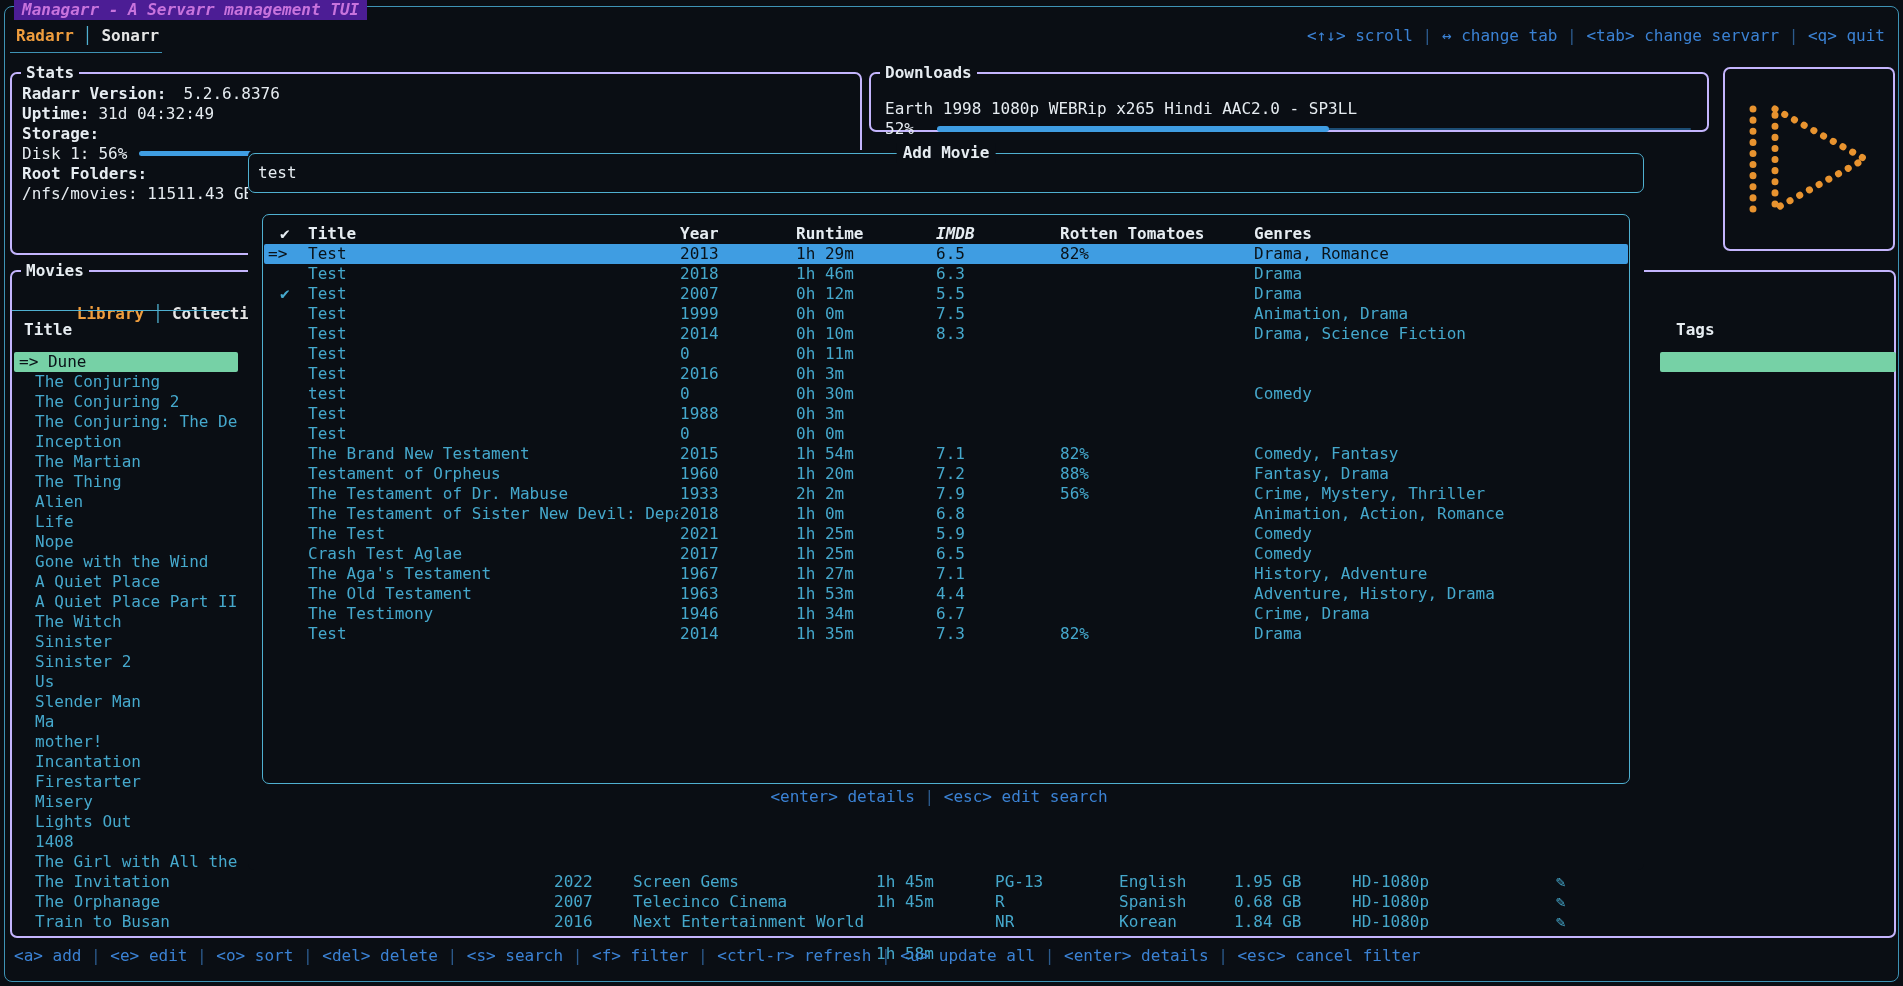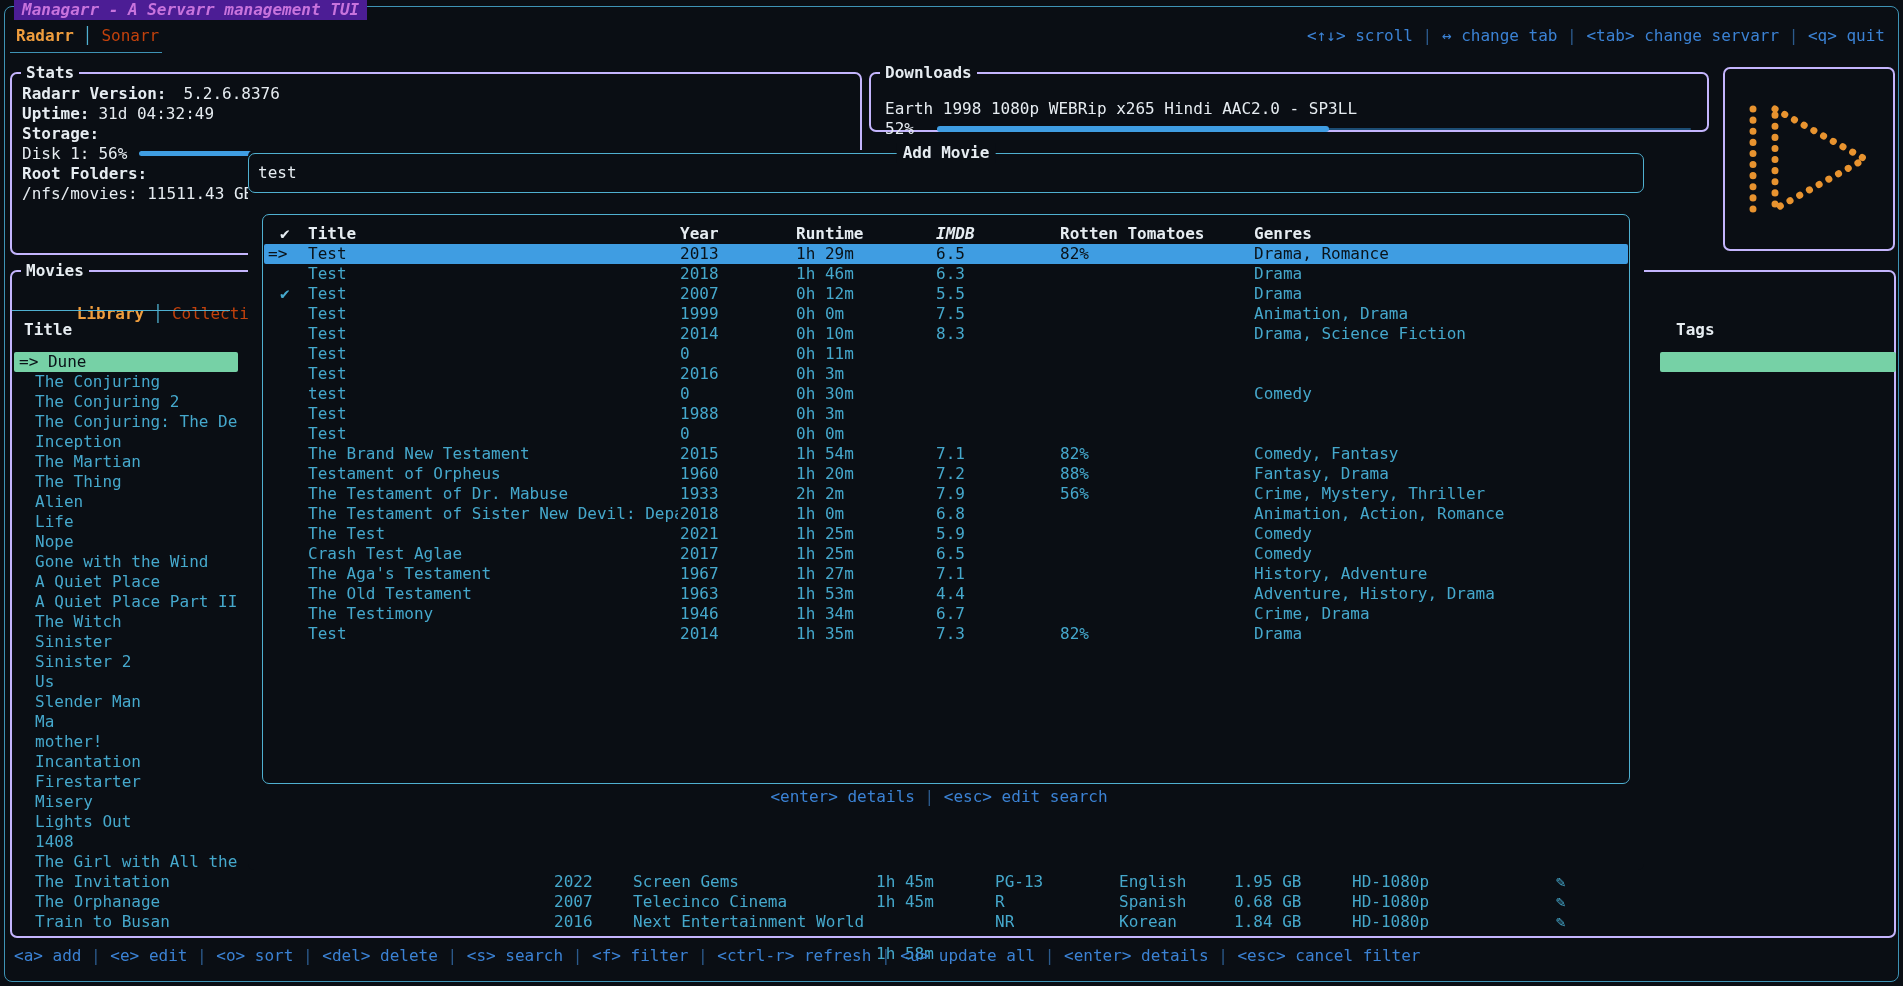--- a/index.html
+++ b/index.html
@@ -4,21 +4,21 @@
 <style>
 *{margin:0;padding:0;box-sizing:border-box}
 html,body{background:#05070a}
 .screen{position:relative;width:1903px;height:986px;background:#0a0e14;overflow:hidden;
   font-family:"DejaVu Sans Mono","DejaVu Sans",monospace;font-size:16px;line-height:20px;color:#e6ecf1}
 .b{font-weight:bold}
 .frame{position:absolute;left:4px;top:6px;right:4px;bottom:4px;border:1px solid #3e93b5;border-radius:8px}
 .app-title{position:absolute;left:14px;top:0;padding:0 8px;background:#4c1d95;color:#c873dd;font-style:italic;font-weight:bold;z-index:3}
 .tabbar{position:absolute;left:16px;top:26px;z-index:3}
 .orange{color:#ef9d3e;font-weight:bold}
-.whitet{color:#c2410c;font-weight:normal}
+.whitet{color:#e5e5e5;font-weight:bold}
 .tabsep{color:#4fb0d0;margin:0 9px}
 .tab-underline{position:absolute;left:10px;top:52px;width:152px;border-top:1px solid #3e93b5;z-index:3}
 .keysline{color:#3b82d4;white-space:pre}
 .top-keys{position:absolute;right:18px;top:26px;z-index:3}
 .sep{color:#2b5a8c}
 .panel{position:absolute;border:2px solid #c4b5fd;border-radius:7px;z-index:1}
 .ptitle{position:absolute;top:-11px;left:9px;background:#0a0e14;padding:0 5px;font-weight:bold;color:#e6ecf1;white-space:pre}
 
 .stats{left:10px;top:72px;width:852px;height:183px}
 .stats .pbody{position:absolute;left:10px;top:10px;right:8px}

